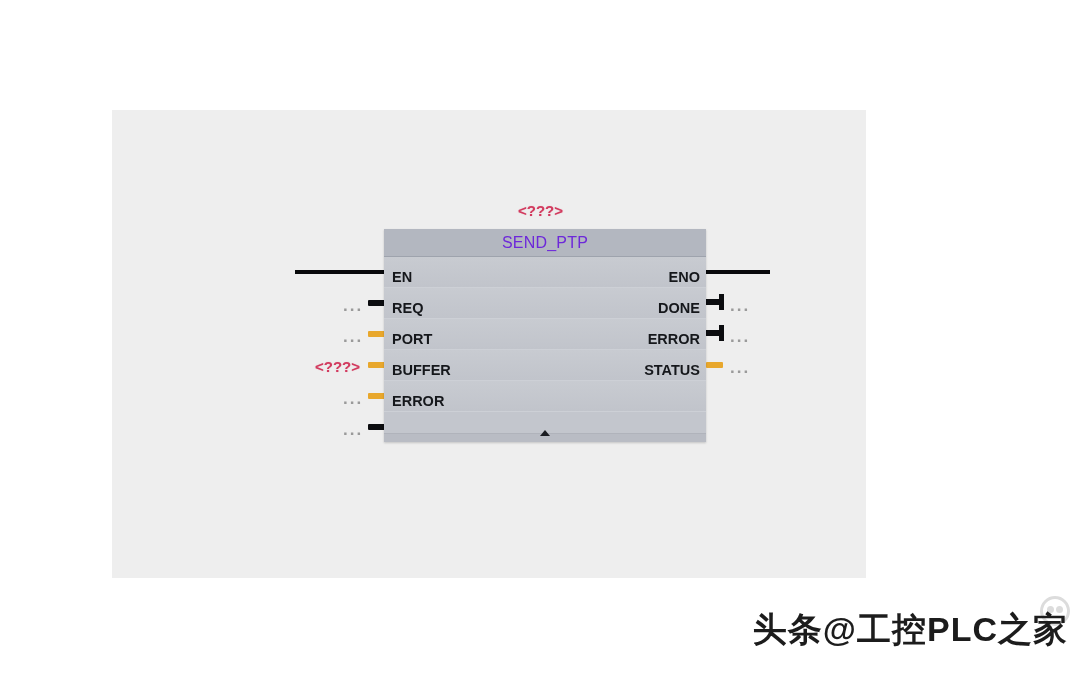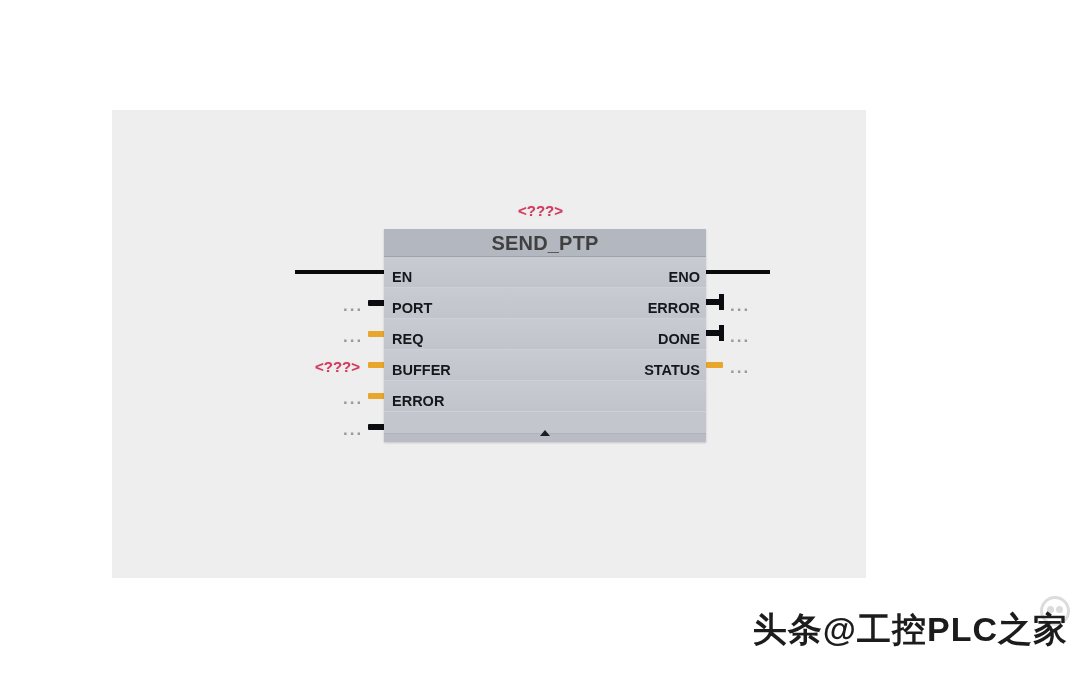--- a/index.html
+++ b/index.html
@@ -44,23 +44,23 @@
   #fb-header {
     position: relative;
     height: 28px;
     background: #b3b7c0;
     display: flex;
     align-items: center;
     justify-content: center;
     border-bottom: 1px solid #9ea3ad;
   }
   #fb-title {
-    font-size: 20px;
-    font-weight: bold;
-    color: #404040;
+    font-size: 16px;
+    font-weight: normal;
+    color: #6d28d9;
     letter-spacing: 0.2px;
     line-height: 1;
   }
 
   .fb-row {
     position: relative;
     height: 31px;
     display: flex;
     align-items: center;
     justify-content: space-between;
@@ -247,29 +247,29 @@
       <span id="fb-title">SEND_PTP</span>
     </div>
 
     <div class="fb-row">
       <span class="pin-label">EN</span>
       <span class="spacer"></span>
       <span class="pin-label right">ENO</span>
     </div>
 
     <div class="fb-row">
+      <span class="pin-label">REQ</span>
+      <span class="spacer"></span>
+      <span class="pin-label right">DONE</span>
+    </div>
+
+    <div class="fb-row">
       <span class="pin-label">PORT</span>
       <span class="spacer"></span>
       <span class="pin-label right">ERROR</span>
-    </div>
-
-    <div class="fb-row">
-      <span class="pin-label">REQ</span>
-      <span class="spacer"></span>
-      <span class="pin-label right">DONE</span>
     </div>
 
     <div class="fb-row">
       <span class="pin-label">BUFFER</span>
       <span class="spacer"></span>
       <span class="pin-label right">STATUS</span>
     </div>
 
 
     <div class="fb-row">

